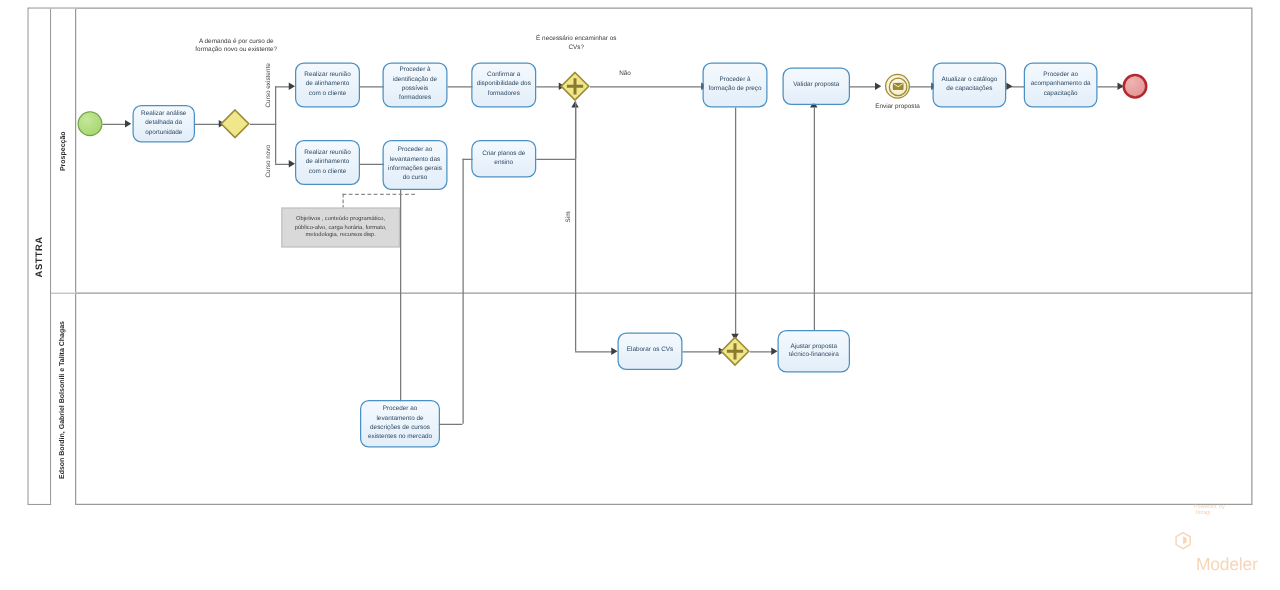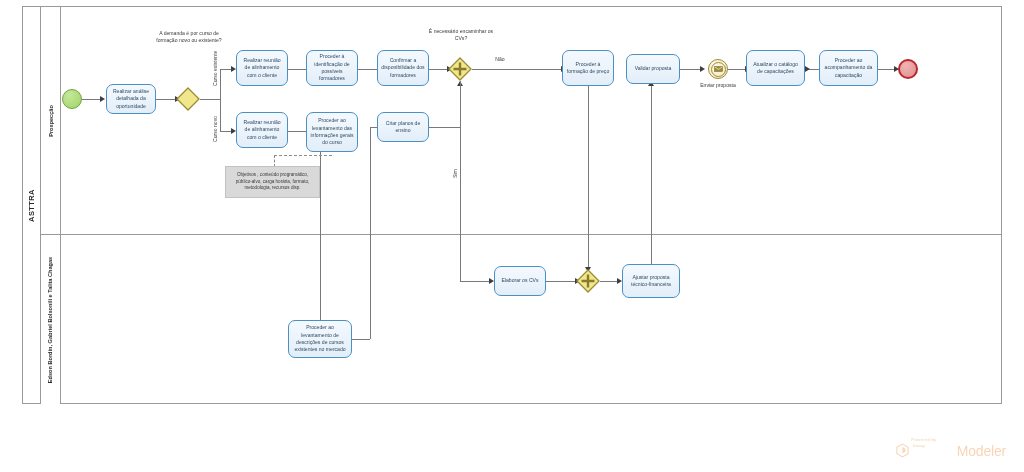--- a/index.html
+++ b/index.html
@@ -54,21 +54,21 @@
   .annot{position:absolute;box-sizing:border-box;background:#d9d9d9;border:1px solid #c2c2c2;
          font-size:4.6px;line-height:1.5;color:#3a3a3a;text-align:center;padding:3px 4px;
          display:flex;align-items:center;justify-content:center;}
   .annot-line{position:absolute;border-top:1px dashed #8d8d8d;}
   .annot-line-v{position:absolute;border-left:1px dashed #8d8d8d;}
 
   
   .wm{position:absolute;right:18px;bottom:14px;display:flex;flex-direction:column;align-items:flex-start;opacity:.55;}
   .wm .pb{font-size:4.4px;color:#e8a96a;letter-spacing:.2px;margin-left:16px;}
   .wm .row{display:flex;align-items:center;gap:3px;margin-top:1px;}
-  .wm .brand{display:flex;flex-direction:row;line-height:1;gap:32px;}
+  .wm .brand{display:flex;flex-direction:column;line-height:1;gap:32px;}
   .wm .biz{font-size:4.4px;color:#e8a96a;}
   .wm .mod{font-size:14px;color:#f2b37a;letter-spacing:-.2px;}
 </style>
 </head>
 <body>
 
 <div id="canvas">
 
   <div class="pool">
     <div class="pool-header">

